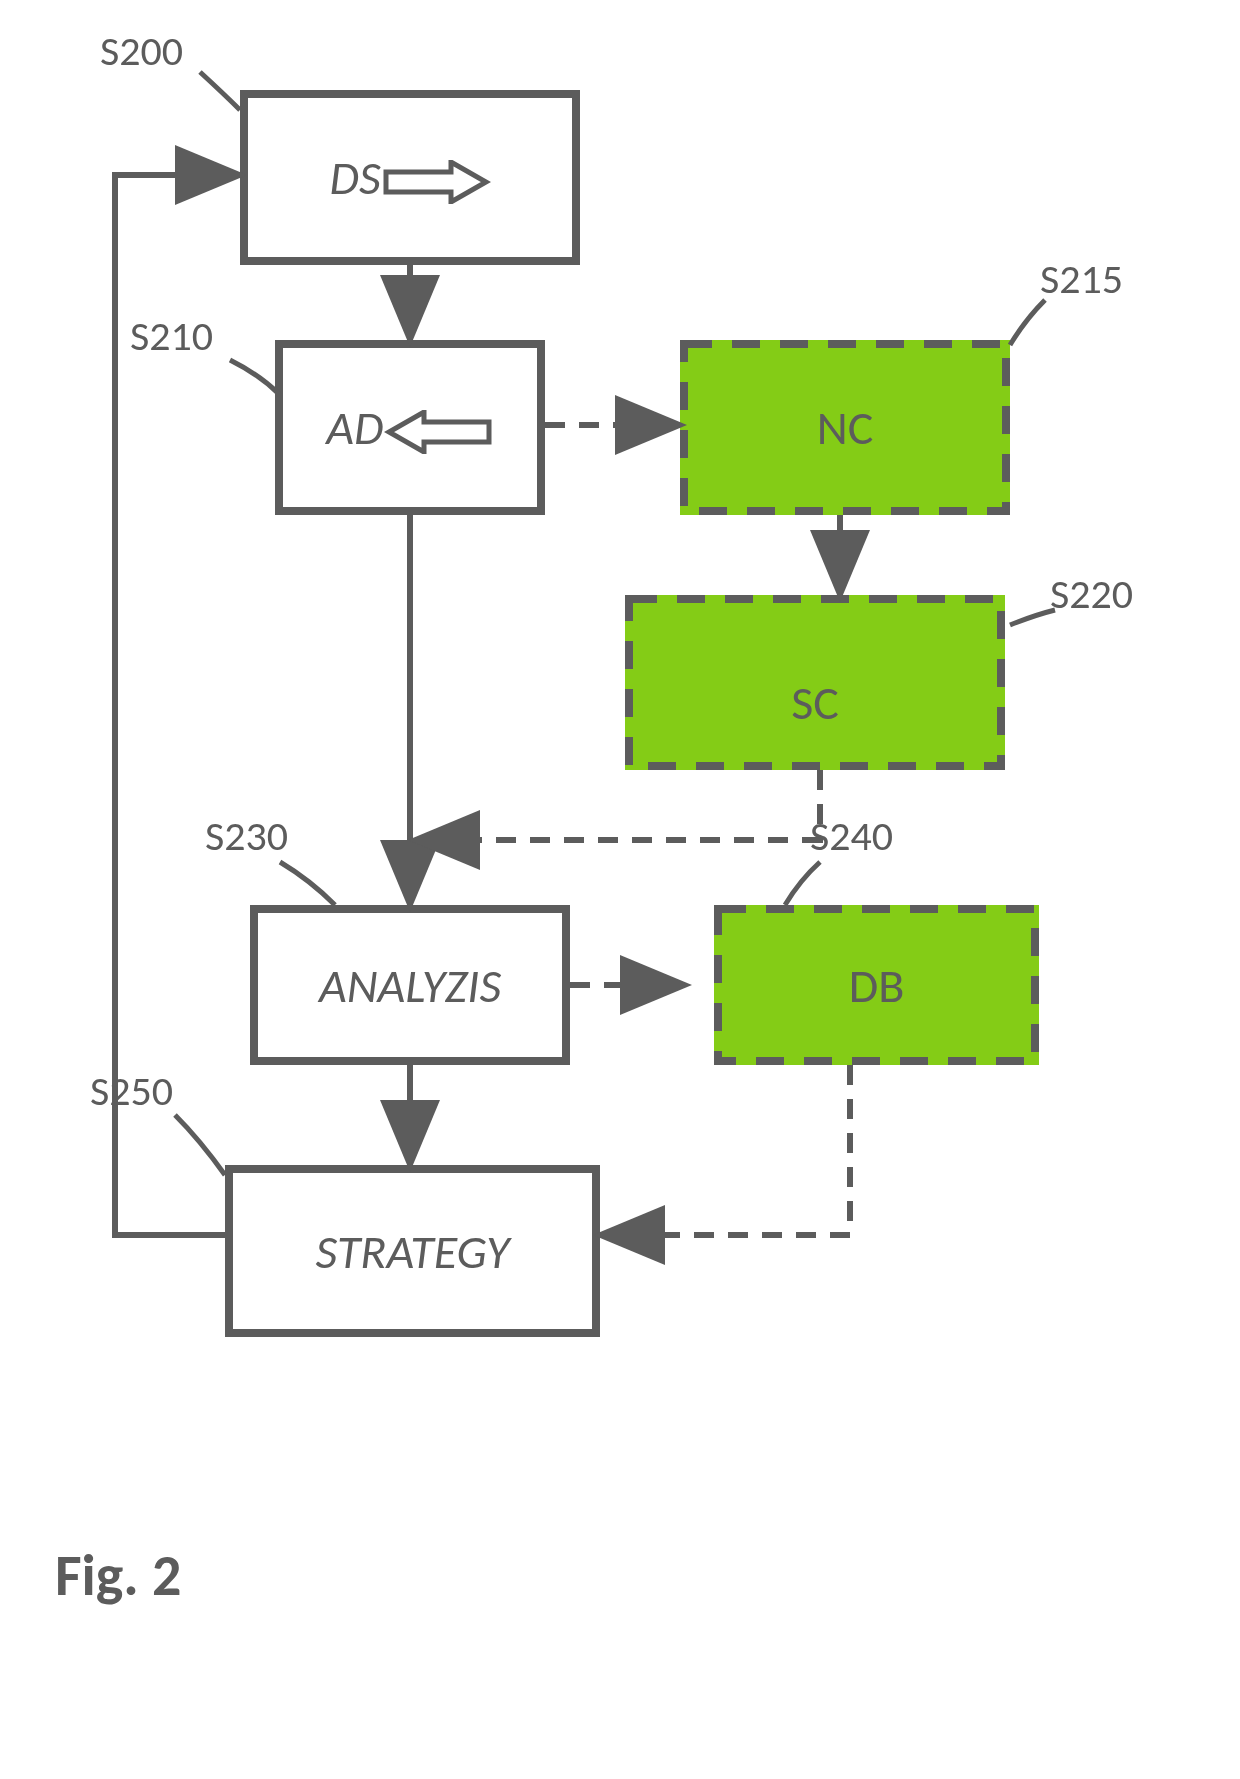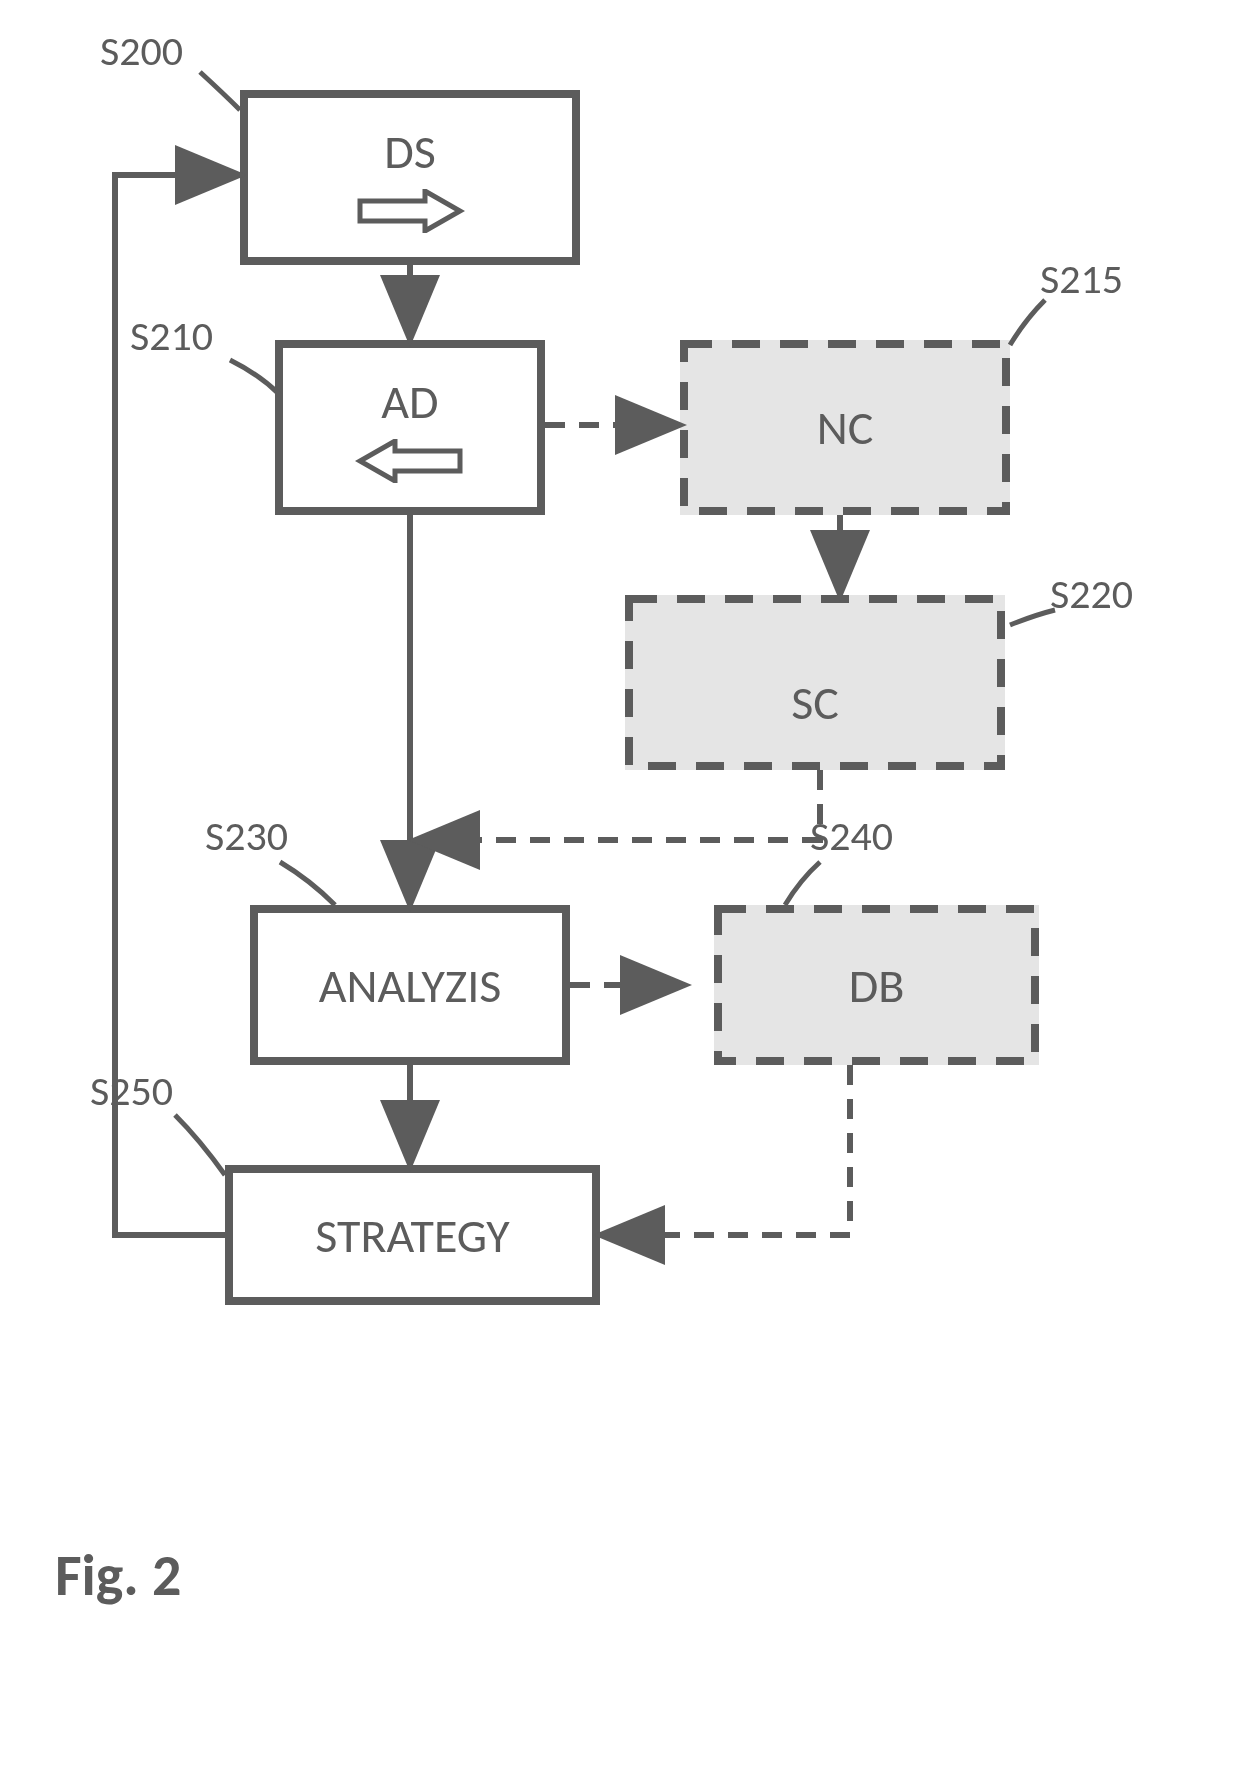--- a/index.html
+++ b/index.html
@@ -13,30 +13,31 @@
     .container {
       position: absolute;
       width: 100%;
       height: 100%;
     }
     .box {
       position: absolute;
       border: 8px solid #5c5c5c;
       background: white;
       display: flex;
-      flex-direction: column;
+      flex-direction: row;
       align-items: center;
       justify-content: center;
       font-size: 48px;
       color: #5c5c5c;
       font-weight: 400;
+      font-style: italic;
     }
     .dashed-box {
       position: absolute;
-      background: #e5e5e5;
+      background: #84cc16;
       display: flex;
       align-items: center;
       justify-content: center;
       font-size: 48px;
       color: #5c5c5c;
       font-weight: 400;
     }
     .label {
       position: absolute;
       font-size: 42px;
@@ -98,21 +99,21 @@
     <span>ANALYZIS</span>
   </div>
 
   <div class="dashed-box" style="left:714px; top:905px; width:325px; height:160px;">
     <svg width="325" height="160" style="position:absolute; left:0; top:0;">
       <rect x="4" y="4" width="317" height="152" fill="none" stroke="#5c5c5c" stroke-width="8" stroke-dasharray="28 20"></rect>
     </svg>
     <span style="position:relative;">DB</span>
   </div>
 
-  <div class="box" style="left:225px; top:1165px; width:375px; height:140px;">
+  <div class="box" style="left:225px; top:1165px; width:375px; height:172px;">
     <span>STRATEGY</span>
   </div>
 
   <div class="label" style="left:100px; top:25px;">S200</div>
   <div class="label" style="left:130px; top:310px;">S210</div>
   <div class="label" style="left:1040px; top:253px;">S215</div>
   <div class="label" style="left:1050px; top:560px;margin-top:8px;">S220</div>
   <div class="label" style="left:205px; top:810px;">S230</div>
   <div class="label" style="left:810px; top:810px;">S240</div>
   <div class="label" style="left:90px; top:1065px;">S250</div>

